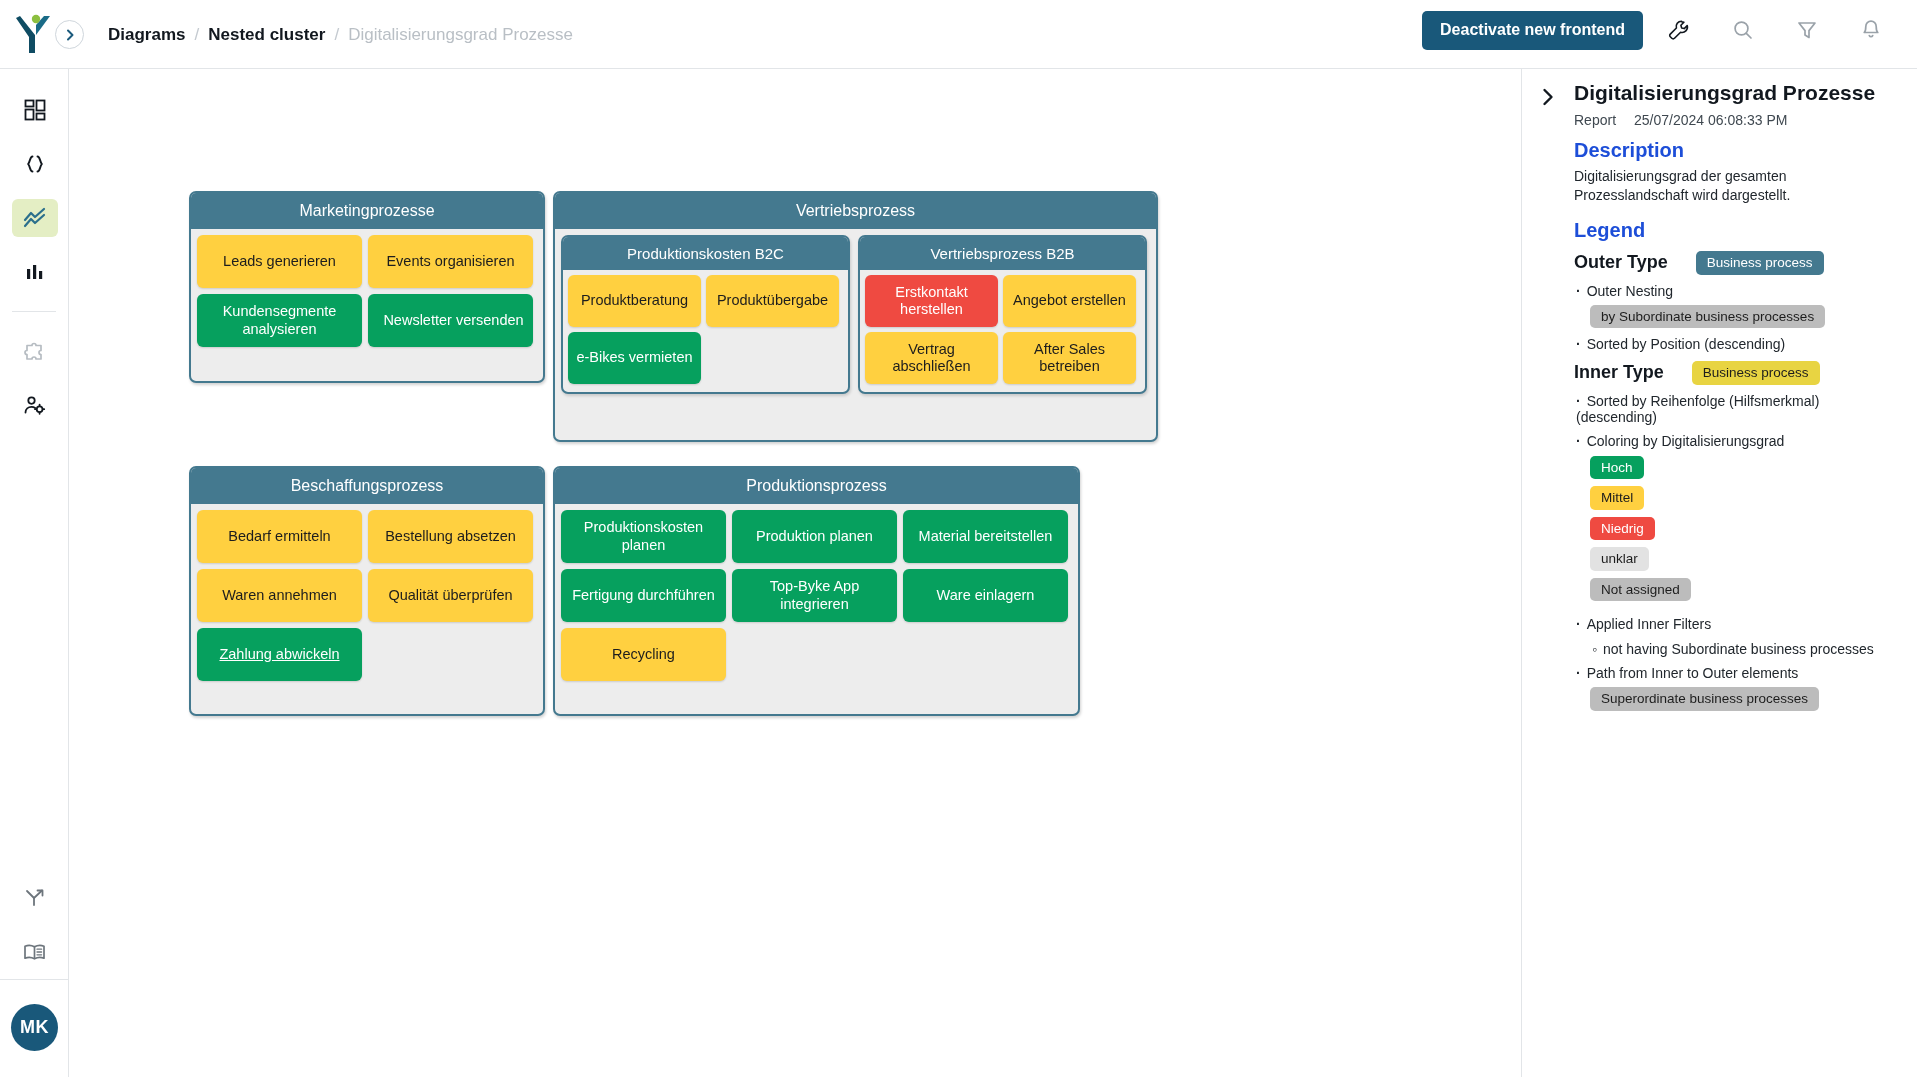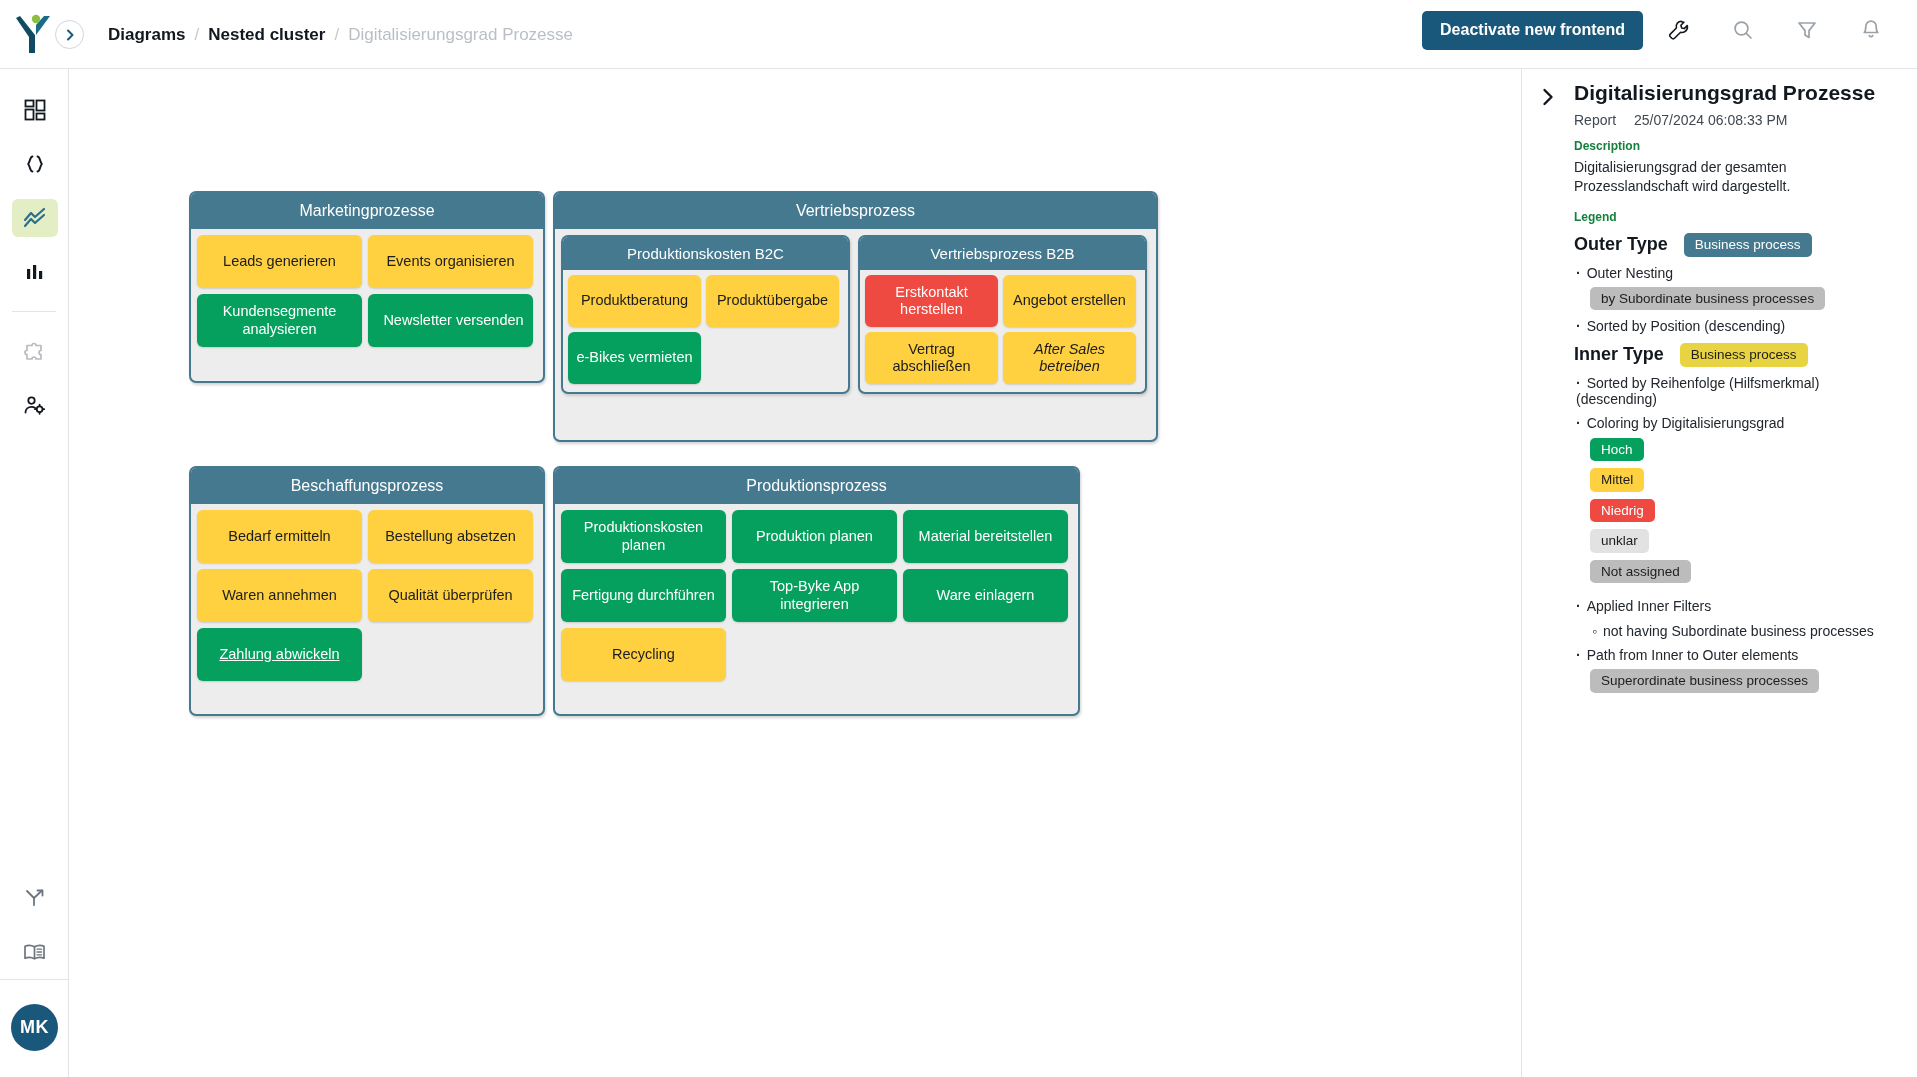--- a/index.html
+++ b/index.html
@@ -131,25 +131,25 @@
     background: #ffffff; border-left: 1px solid #e2e5e8;
     padding: 12px 16px 0 0; overflow: hidden;
   }
   .rp-chevron {
     position: absolute; left: 16px; top: 18px;
     width: 20px; height: 20px; cursor: pointer;
   }
   .rp-content { margin-left: 52px; }
   .rp-title { font-size: 21px; font-weight: bold; color: #12181f; line-height: 1.15; }
   .rp-meta { font-size: 14px; color: #3f4850; margin-top: 7px; display: flex; gap: 18px; }
-  .rp-h2 { font-size: 12px; font-weight: bold; color: #15803d; margin-top: 11px; }
+  .rp-h2 { font-size: 20px; font-weight: bold; color: #1d4ed8; margin-top: 11px; }
   .rp-desc { font-size: 14px; color: #21272d; line-height: 1.32; margin-top: 5px; }
   .rp-h2.legend { margin-top: 15px; }
 
-  .type-row { display: flex; align-items: center; gap: 16px; margin-top: 9px; }
+  .type-row { display: flex; align-items: center; gap: 28px; margin-top: 9px; }
   .type-label { font-size: 18px; font-weight: bold; color: #12181f; }
   .pill {
     display: inline-block; border-radius: 5px; padding: 4px 11px;
     font-size: 13.5px; line-height: 1.15; white-space: nowrap;
   }
   .pill.teal { background: #44798f; color: #ffffff; }
   .pill.yellow { background: #e8d442; color: #1d1d1d; }
   .pill.grey { background: #bcbcbc; color: #1d1d1d; }
   .pill.lightgrey { background: #e2e2e2; color: #1d1d1d; }
   .pill.green { background: #06a05e; color: #ffffff; }
@@ -334,21 +334,21 @@
             <div class="node green" style="width:133px;height:52px;">e-Bikes vermieten</div>
           </div>
         </div>
 
         <div class="cluster sub" style="position:relative; left:0; top:0; width:289px; height:159px;">
           <div class="cluster-header" style="height:33px;font-size:15px;">Vertriebsprozess B2B</div>
           <div class="cluster-body" style="gap:5px;padding:5px;">
             <div class="node red" style="width:133px;height:52px;">Erstkontakt herstellen</div>
             <div class="node yellow" style="width:133px;height:52px;">Angebot erstellen</div>
             <div class="node yellow" style="width:133px;height:52px;">Vertrag abschließen</div>
-            <div class="node yellow" style="width:133px;height:52px;font-style:italic;">After Sales betreiben</div>
+            <div class="node yellow" style="width:133px;height:52px;">After Sales betreiben</div>
           </div>
         </div>
 
       </div>
     </div>
 
     <div class="cluster" style="left:120px; top:397px; width:356px; height:250px;">
       <div class="cluster-header">Beschaffungsprozess</div>
       <div class="cluster-body">
         <div class="node yellow" style="width:165px;height:53px;">Bedarf ermitteln</div>

